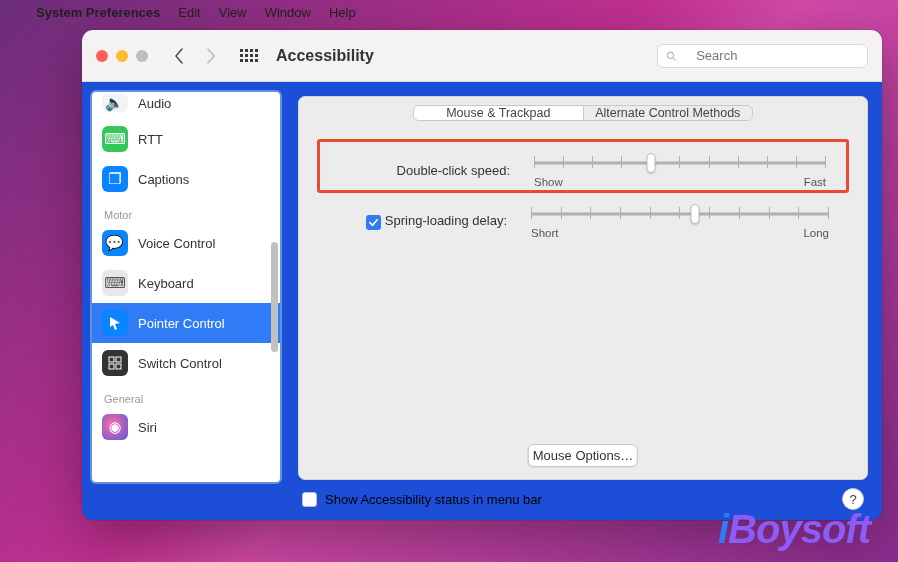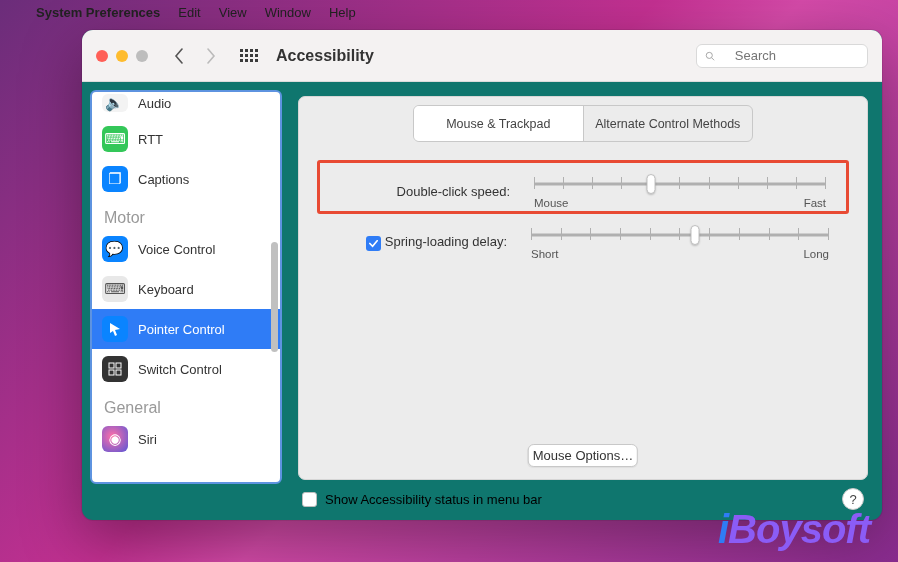--- a/index.html
+++ b/index.html
@@ -24,21 +24,21 @@
     font-size: 13px;
   }
   .menubar .apple { font-size: 15px; }
   .menubar .appname { font-weight: 600; }
   
   .window {
     position: absolute;
     left: 82px;
     top: 30px;
     width: 800px;
-    background: #0f766e;
+    background: #1d4ed8;
     border-radius: 11px;
     box-shadow: 0 20px 60px rgba(0,0,0,.35), 0 0 0 1px rgba(0,0,0,.08);
     overflow: hidden;
   }
   .toolbar {
     height: 52px;
     background: #f4f2f2;
     border-bottom: 1px solid #dcdcdc;
     display: flex;
     align-items: center;
@@ -53,58 +53,58 @@
   .navbtn {
     width: 22px; height: 22px; display: flex; align-items:center; justify-content:center;
     color: #999; font-size: 18px; font-weight: 300;
   }
   .navbtn.back { color: #444; }
   .gridicon { display:grid; grid-template-columns: repeat(4, 3px); grid-auto-rows:3px; gap:2px; margin: 0 8px; }
   .gridicon span { background:#3b3b3b; }
   .wtitle { font-weight: 600; font-size: 16px; color:#333; }
   .searchwrap { margin-left: auto; }
   .search {
-    width: 172px; height: 24px; border-radius: 6px; border:1px solid #d9d9d9;
+    width: 211px; height: 24px; border-radius: 6px; border:1px solid #d9d9d9;
     background:#fff; display:flex; align-items:center; padding: 9px 8px; color:#aaa; gap:18px;
   }
   .search svg { width:12px; height:12px; }
   .search input { border:none; outline:none; width:100%; font-size:13px; background:transparent; }
   .content { display:flex; height: 438px; }
   
   .sidebarwrap { padding: 8px 8px 4px 8px; }
   .sidebar {
     width: 192px; height: 394px;
     border: 2.5px solid #5e93e0;
     border-radius: 6px;
     background: #fff;
     overflow-y: auto;
     position: relative;
   }
-  .catlabel { color:#999; font-size:16px; padding: 10px 12px 2px 12px; font-weight:500; }
+  .catlabel { color:#999; font-size:11px; padding: 10px 12px 2px 12px; font-weight:500; }
   .sbitem {
     display:flex; align-items:center; gap:10px; padding: 7px 10px;
     color:#333; cursor:default;
   }
   .sbitem.selected { background:#2f7cf6; color:#fff; }
   .sbicon {
     width:26px; height:26px; border-radius:6px; display:flex; align-items:center; justify-content:center;
     font-size:15px; color:#fff; flex-shrink:0;
   }
   .scrollbar-mock{
     position:absolute; right:2px; top:150px; width:7px; height:110px;
     background:#c0c0c0; border-radius:4px;
   }
   
   .main { flex:1; padding: 14px 14px 10px 8px; display:flex; flex-direction:column; }
   .panel {
     background:#ececec; border:1px solid #d6d6d6; border-radius:7px;
     flex:1; position:relative; padding: 8px 18px 44px 18px;
   }
   .segmented {
-    width: 340px; margin: 0 auto; height:37px; display:flex;
+    width: 340px; margin: 0 auto; height:16px; display:flex;
     border:1px solid #c8c8c8; border-radius:6px; background:#ececec; overflow:hidden;
     font-size:12.5px;
   }
   .seg { flex:1; display:flex; align-items:center; justify-content:center; color:#444; }
   .seg.active { background:#fff; border-right:1px solid #c8c8c8; }
   .highlightbox{
     border: 3px solid #e84a33;
     border-radius:3px;
     margin-top: 18px;
     padding: 10px 20px 2px 20px;
@@ -286,21 +286,21 @@
                     <span></span>
                     <span></span>
                     <span></span>
                     <span></span>
                     <span></span>
                     <span></span>
                   </div>
                 <div class="knob" id="knob-dc" style="left: 40%;"></div>
               </div>
               <div class="sublabels">
-                <span>Mouse</span>
+                <span>Show</span>
                 <span>Fast</span>
               </div>
             </div>
           </div>
         </div>
 
         <div class="sliderrow mt">
           <div class="rowlabel">
             <span class="checkbox">
               <svg viewBox="0 0 12 12">

